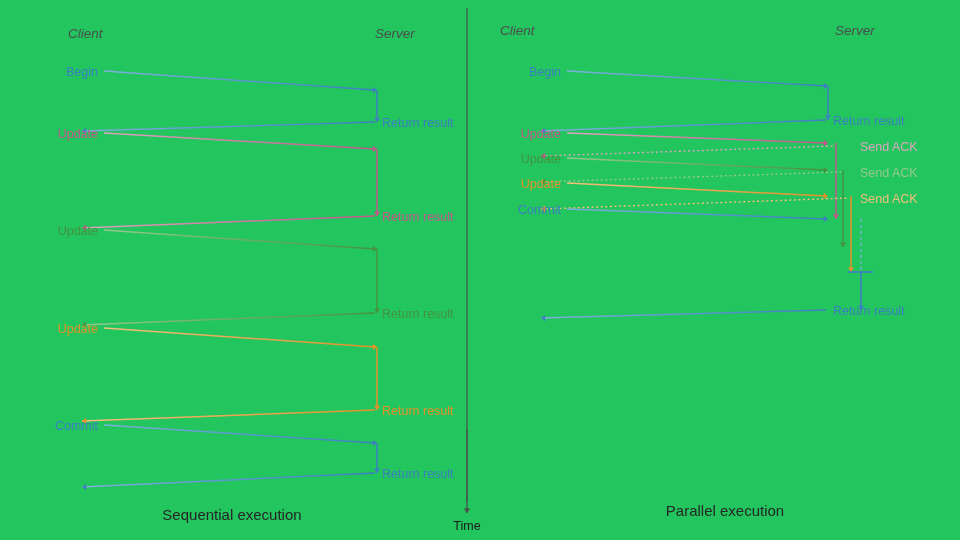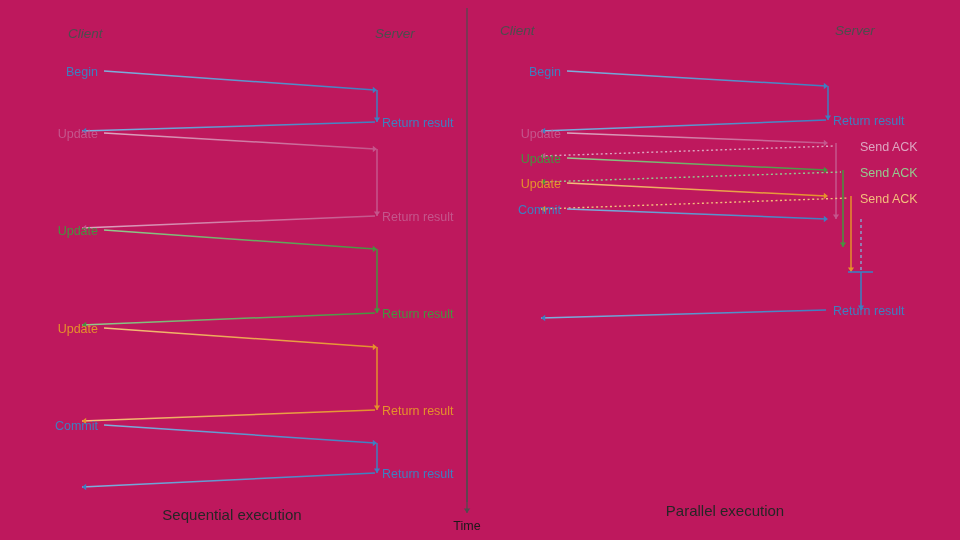--- a/index.html
+++ b/index.html
@@ -5,21 +5,21 @@
   html, body {
     margin: 0; padding: 0;
     background: #ffffff;
     width: 960px; height: 540px;
     overflow: hidden;
     font-family: "Liberation Sans", sans-serif;
   }
   #stage {
     position: relative;
     width: 960px; height: 540px;
-    background: #be185d;
+    background: #22c55e;
   }
   svg.diagram {
     position: absolute; left: 0; top: 0;
     width: 960px; height: 540px;
   }
   .lane-header {
     font-style: italic;
     font-size: 13.5px;
     fill: #4d4d4d;
   }

